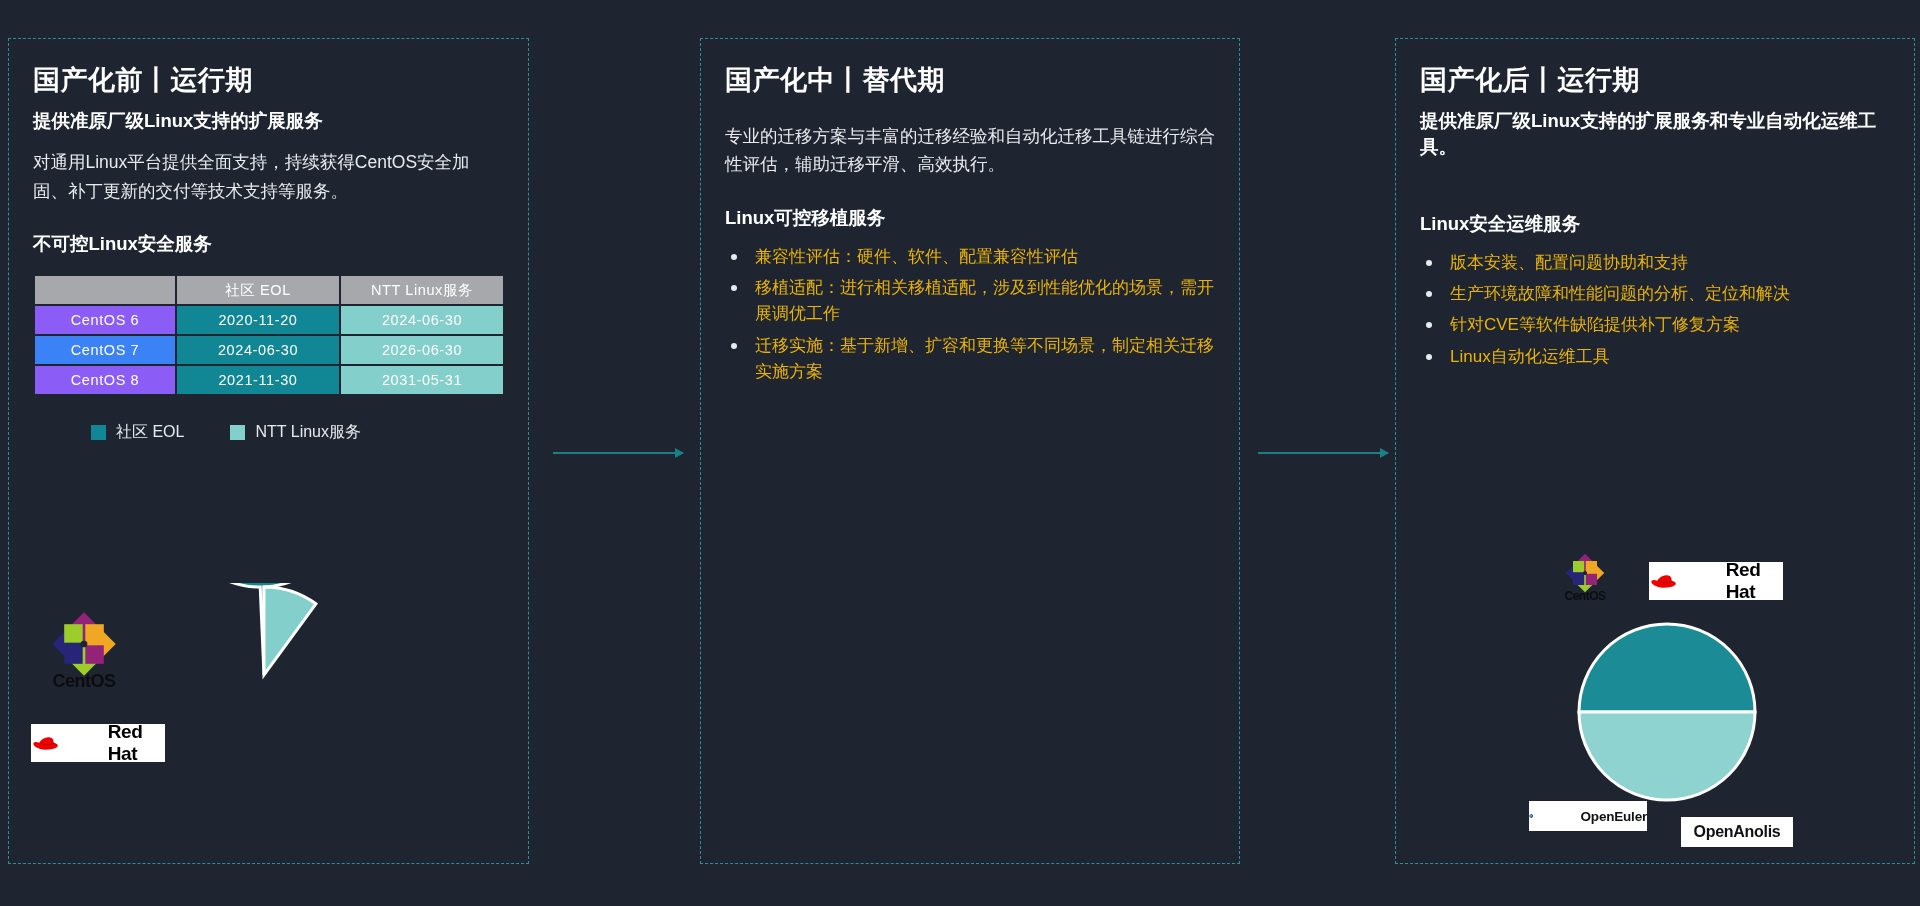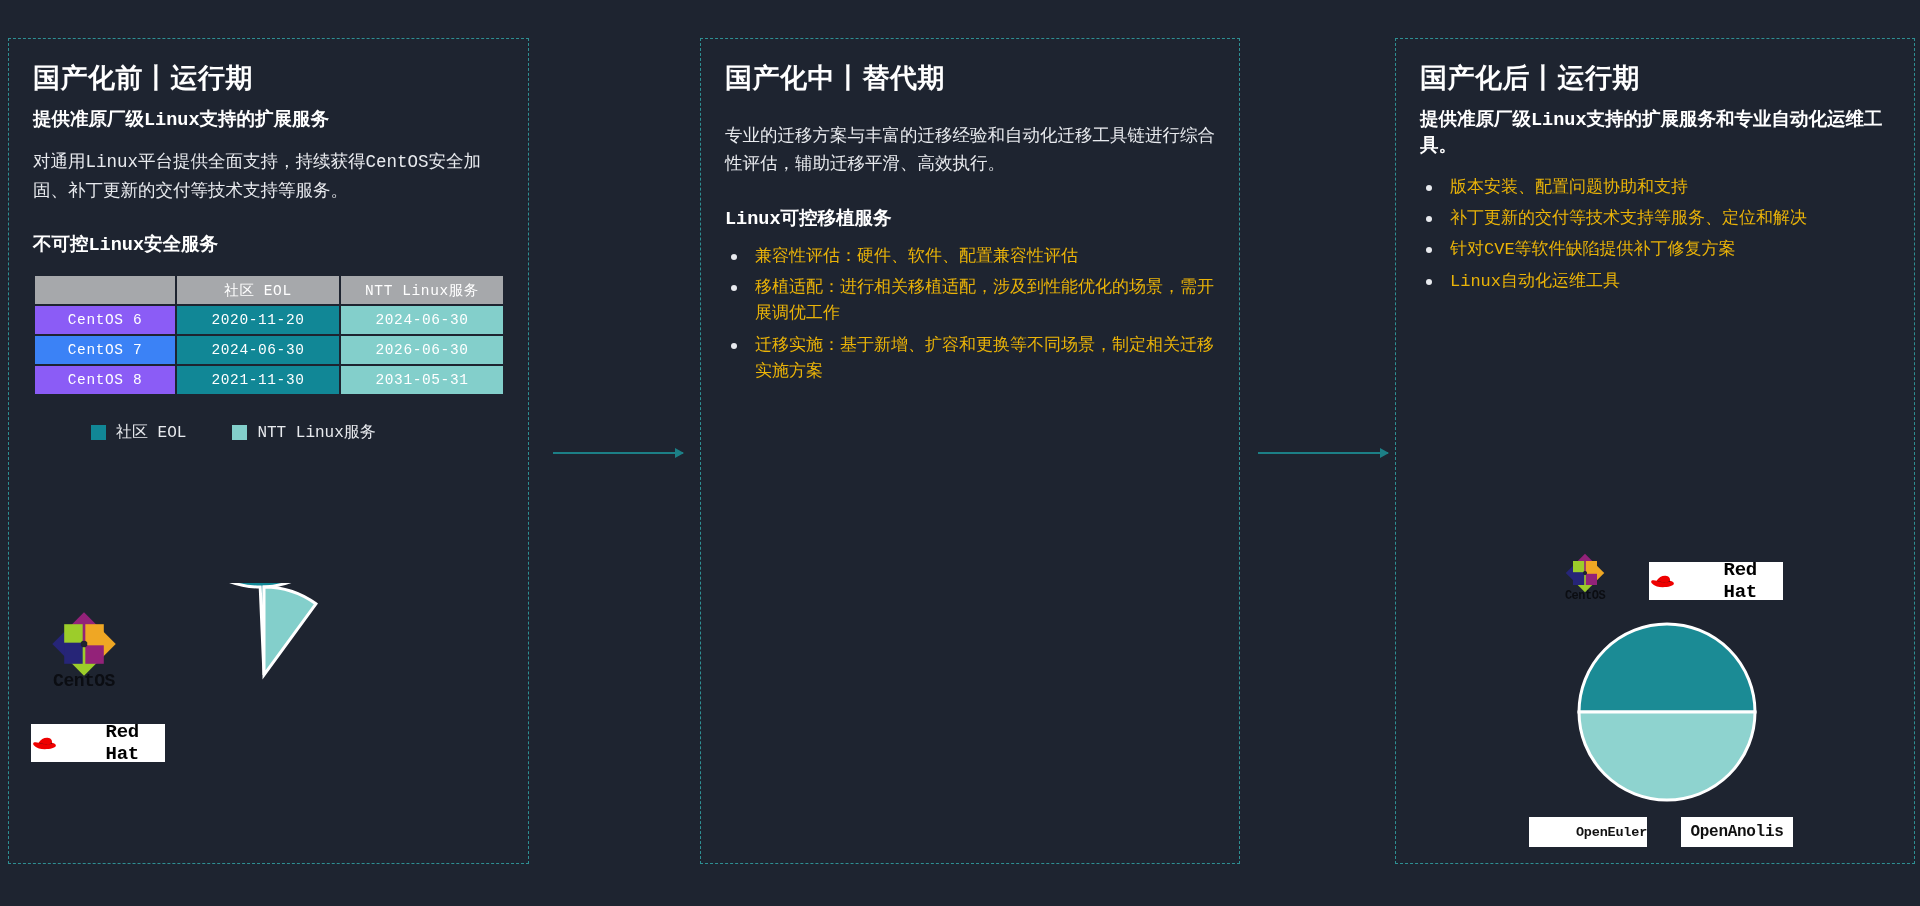--- a/index.html
+++ b/index.html
@@ -11,21 +11,20 @@
   }
   #stage { position: relative; width: 1920px; height: 906px; background: #1e2430; }
 
   
   .panel {
     position: absolute;
     top: 38px;
     height: 826px;
     border: 1.5px dashed #2e8f93;
     padding: 26px 24px 0 24px;
-    font-family: Liberation Mono, monospace;
   }
   #panel-1 { left: 8px;    width: 521px; }
   #panel-2 { left: 700px;  width: 540px; }
   #panel-3 { left: 1395px; width: 520px; }
 
   .panel-title {
     font-size: 27px;
     font-weight: bold;
     color: #ffffff;
     letter-spacing: 0.5px;
@@ -267,40 +266,41 @@
       <span class="rh-text">Red Hat</span>
     </div>
 
     <div class="abs" style="left:874px; top:581px;">
       <svg width="184" height="184" viewBox="0 0 184 184">
         <path d="M92 92 L180 92 A88 88 0 0 0 4 92 Z" fill="#1b8b95" stroke="#ffffff" stroke-width="3"></path>
         <path d="M92 92 L4 92 A88 88 0 0 0 180 92 Z" fill="#8ed3cf" stroke="#ffffff" stroke-width="3"></path>
       </svg>
     </div>
 
-    <div class="abs logo-openeuler" style="left:828px; top:778px; width:118px; height:30px;">
+    <div class="abs logo-openeuler" style="left:828px; top:762px; width:118px; height:30px;">
       <svg width="18" height="18" viewBox="0 0 24 24">
         <path d="M12 1.5 L21 6.6 L21 17.4 L12 22.5 L3 17.4 L3 6.6 Z" fill="#174a8b"></path>
         <path d="M7.5 11.5 C9.5 9 14 9 16.5 11 C14.5 10 11 10.4 9.5 12 M7.5 14 C9.5 12 14 12.2 16.5 13.5" stroke="#fff" stroke-width="1.4" fill="none" stroke-linecap="round"></path>
         <circle cx="8" cy="9.5" r="1.4" fill="#fff"></circle>
       </svg>
       <span class="oe-text">OpenEuler</span>
     </div>
     <div class="abs logo-openanolis" style="left:980px; top:778px; width:112px; height:30px;">
       <span class="oa-text">OpenAnolis</span>
     </div>
   </div>
 
   <div class="arrow" style="left:1258px; top:452px; width:130px;"></div>
 
   <div class="panel p3" id="panel-3">
     <div class="panel-title">国产化后丨运行期</div>
     <div class="panel-sub" style="font-weight:bold;">提供准原厂级Linux支持的扩展服务和专业自动化运维工具。</div>
+    <div class="section-head" style="margin-top:50px;">Linux安全运维服务</div>
     <ul class="bullets">
       <li>版本安装、配置问题协助和支持</li>
-      <li>补丁更新的交付等技术支持等服务、定位和解决</li>
+      <li>生产环境故障和性能问题的分析、定位和解决</li>
       <li>针对CVE等软件缺陷提供补丁修复方案</li>
       <li>Linux自动化运维工具</li>
     </ul>
 
   </div>
 
 </div>
 
 </body></html>

